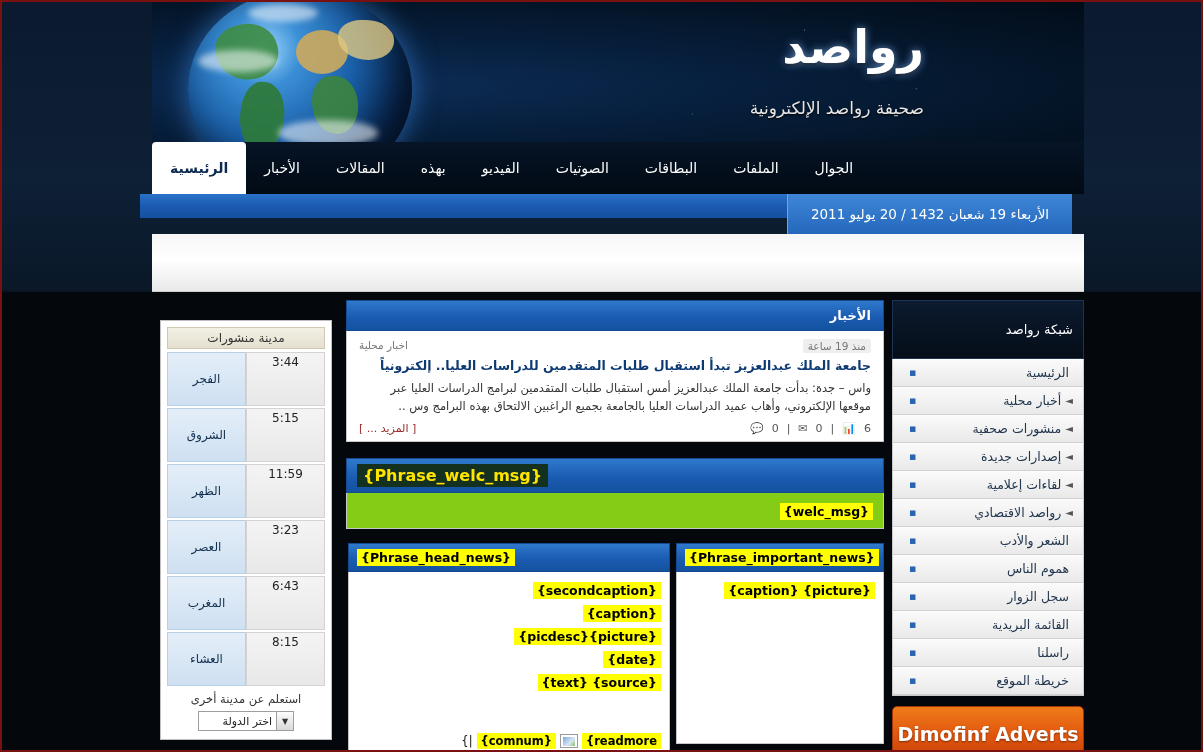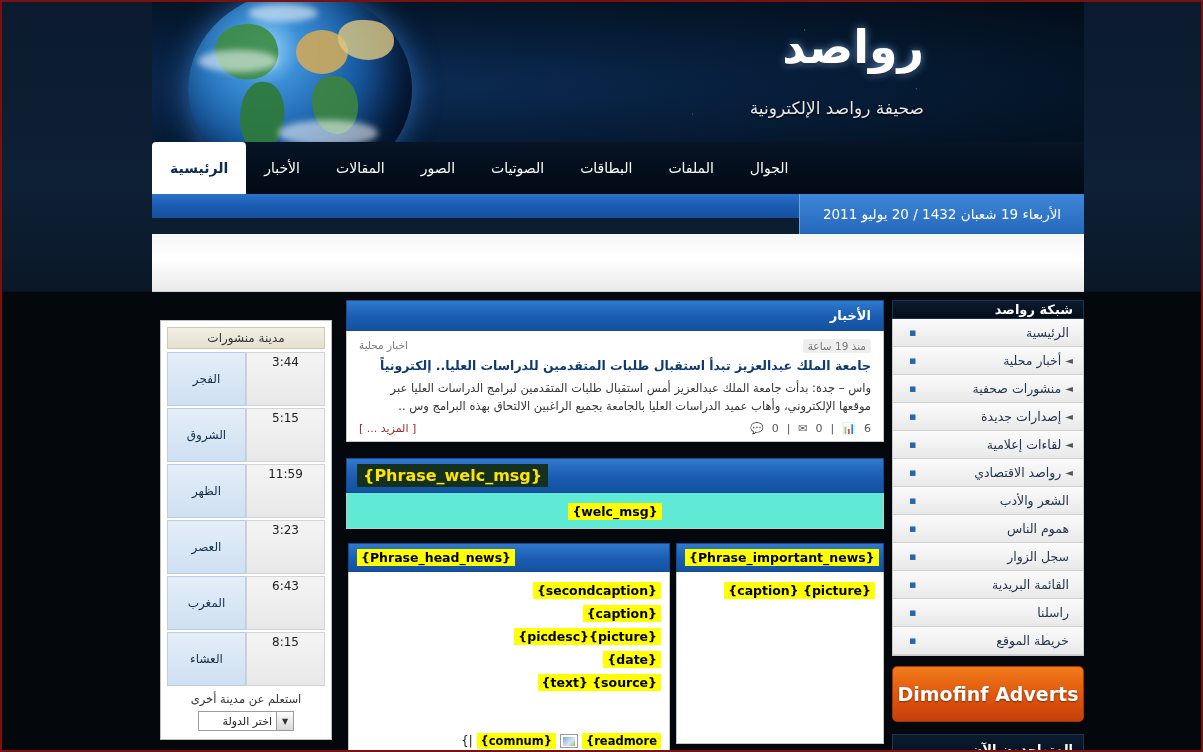--- a/index.html
+++ b/index.html
@@ -91,21 +91,21 @@
     cursor: pointer;
     white-space: nowrap;
   }
   .nav-item.active {
     background: #fff; color: #0d2b52; font-weight: bold;
     border-radius: 4px 4px 0 0;
   }
 
   
   .datebar {
-    position: absolute; left: 152px; top: 194px; width: 932px; height: 24px;
+    position: absolute; left: 140px; top: 194px; width: 932px; height: 24px;
     background: linear-gradient(to bottom, #2a72c8 0%, #1a5bb0 50%, #15509f 100%);
   }
   .datebar-inner {
     position: absolute; right: 0; top: 0; width: 285px; height: 40px;
     background: linear-gradient(to bottom, #3f86d8 0%, #2468bc 100%);
     color: #fff; font-size: 13.5px;
     display: flex; align-items: center; justify-content: center;
     border-left: 1px solid #6aa6e2;
   }
 
@@ -121,22 +121,22 @@
     position: absolute; left: 152px; top: 292px; width: 932px; height: 460px;
     background: transparent;
   }
 
   
   .side-right {
     position: absolute; right: 0; top: 8px; width: 192px;
   }
   .panel-head {
     background: linear-gradient(to bottom, #0c1b2f 0%, #050d18 100%);
-    color: #fff; font-size: 13px; font-weight: bold;
-    padding: 1px 10px; text-align: right;
+    color: #fff; font-size: 13px; font-weight: normal;
+    padding: 21px 10px; text-align: right;
     border: 1px solid #1d3352;
   }
   .menu-list { background: #fff; border: 1px solid #c9c9c9; border-top: none; }
   .menu-item {
     display: flex; flex-direction: row-reverse; align-items: center;
     justify-content: space-between;
     background: linear-gradient(to bottom, #fbfbfb 0%, #e9e9e9 100%);
     border-bottom: 1px solid #d2d2d2;
     padding: 6px 10px;
     font-size: 12.5px; color: #22364f;
@@ -202,22 +202,22 @@
   }
   .ph-dark {
     background: #14301f; color: #ffe400; font-weight: bold; font-size: 16px;
     padding: 2px 6px;
   }
   .hl {
     background: #ffff00; color: #000; font-weight: bold; font-size: 12.5px;
     padding: 1px 4px; display: inline-block;
   }
   .welc-body {
-    background: #5eead4; border: 1px solid #c7c7c7; border-top: none;
-    padding: 8px 10px; text-align: center; min-height: 30px;
+    background: #84cc16; border: 1px solid #c7c7c7; border-top: none;
+    padding: 8px 10px; text-align: right; min-height: 30px;
   }
 
   .two-col {
     margin-top: 14px; display: flex; flex-direction: row; gap: 6px;
   }
   .col-left  { width: 208px; }
   .col-right { width: 322px; }
   .col-head {
     background: linear-gradient(to bottom, #2f79cc 0%, #1a5cb2 55%, #14529f 100%);
     border: 1px solid #134a92; padding: 5px 8px;
@@ -349,21 +349,22 @@
   </div>
   <div class="site-title">رواصد</div>
   <div class="site-sub">صحيفة رواصد الإلكترونية</div>
 </div>
 
 <div class="nav">
   <div class="nav-item">الجوال</div>
   <div class="nav-item">الملفات</div>
   <div class="nav-item">البطاقات</div>
   <div class="nav-item">الصوتيات</div>
-  <div class="nav-item">الصور</div>
+  <div class="nav-item">الفيديو</div>
+  <div class="nav-item">بهذه</div>
   <div class="nav-item">المقالات</div>
   <div class="nav-item">الأخبار</div>
   <div class="nav-item active">الرئيسية</div>
 </div>
 
 <div class="datebar">
   <div class="datebar-inner">الأربعاء 19 شعبان 1432 / 20 يوليو 2011</div>
 </div>
 
 <div class="whitestrip"></div>

